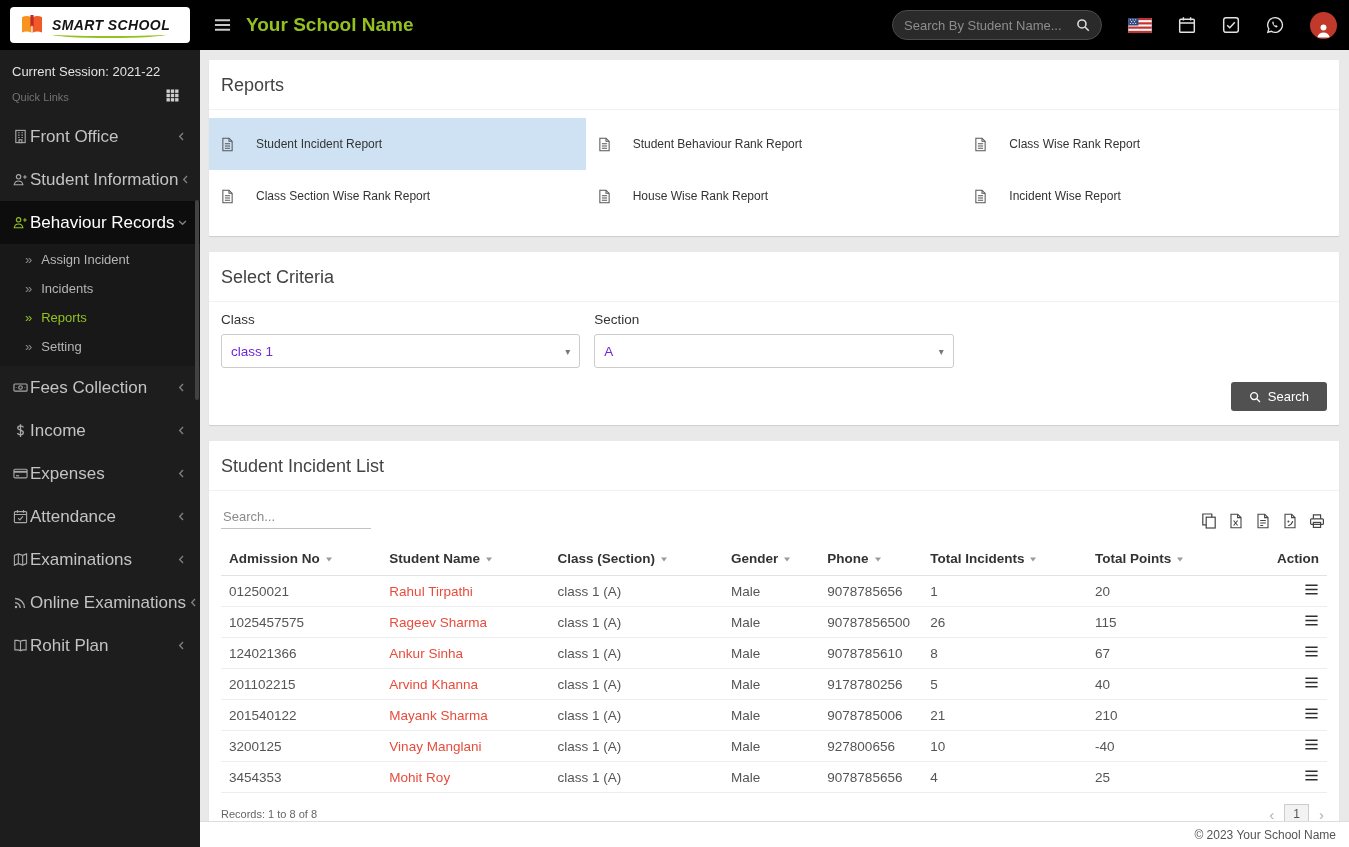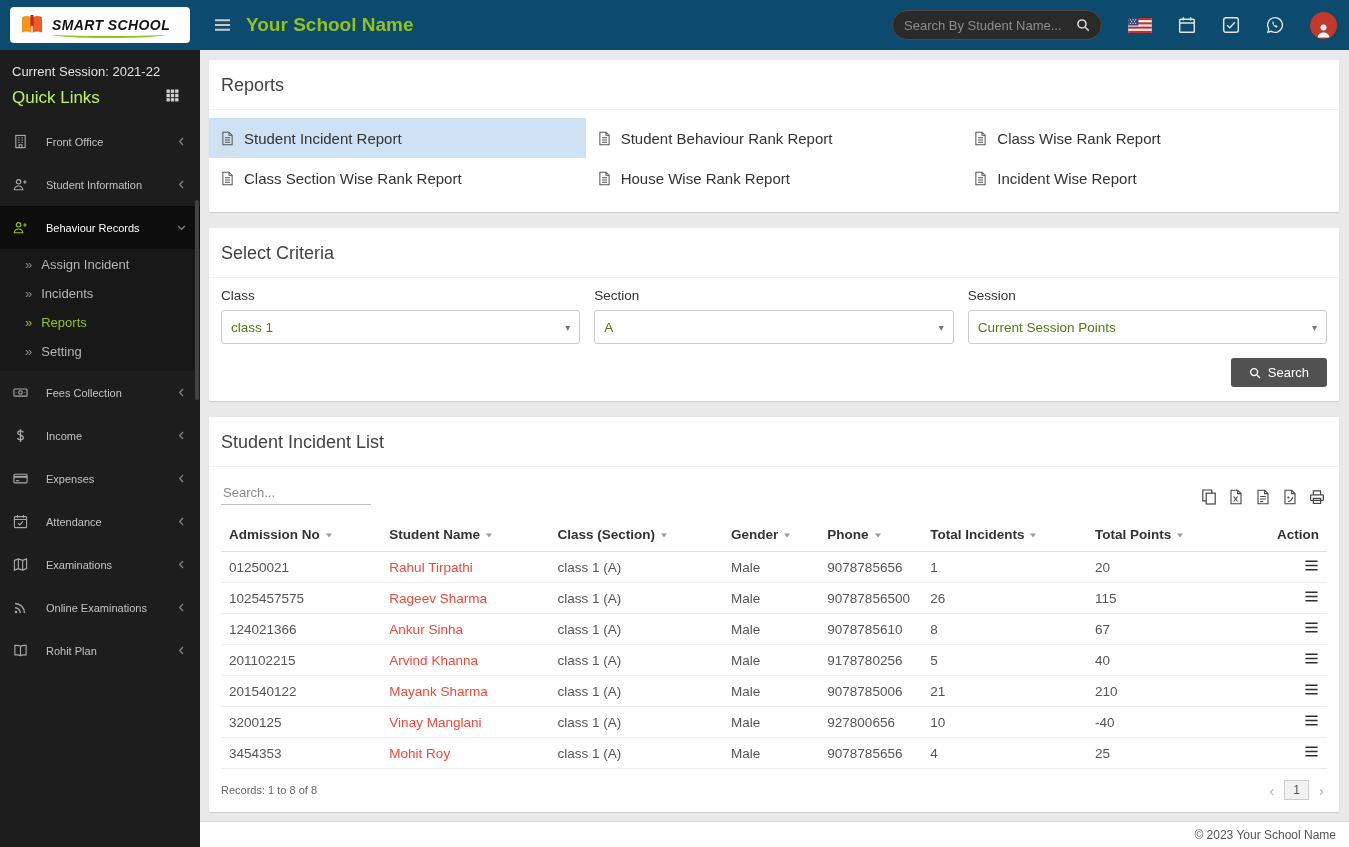--- a/index.html
+++ b/index.html
@@ -3,21 +3,21 @@
 <meta charset="utf-8">
 <style>
 *{box-sizing:border-box;margin:0;padding:0}
 html,body{width:1349px;height:847px;overflow:hidden}
 body{font-family:"Liberation Sans",sans-serif;background:#1d1d1d}
 .icon{display:inline-flex;align-items:center;justify-content:center;width:16px;height:16px;flex:none}
 .icon svg{width:100%;height:100%;display:block}
 .app{display:flex;flex-direction:column;width:100%;height:100%}
 
 
-.navbar{height:50px;background:#0c4a6e;display:flex;align-items:center;flex:none}
+.navbar{height:50px;background:#000000;display:flex;align-items:center;flex:none}
 .logo-area{width:200px;height:50px;display:flex;align-items:center;justify-content:center;flex:none;cursor:pointer}
 .logo-pill{background:#fff;border-radius:4px;height:36px;width:180px;display:flex;align-items:center;gap:8px;padding:0 10px}
 .logo-book{width:24px;height:22px}
 .logo-text{font-size:14px;font-weight:800;font-style:italic;color:#141414;letter-spacing:.4px;position:relative;white-space:nowrap}
 .logo-text::after{content:"";position:absolute;left:0;right:4px;bottom:-5px;height:5px;border-bottom:2px solid #95c11f;border-radius:50%}
 .hamburger{margin-left:14px;color:#c9c9c9;width:17px;height:14px;cursor:pointer}
 .school-title{margin-left:15px;color:#95c11f;font-size:19px;font-weight:700}
 .nav-right{margin-left:auto;display:flex;align-items:center;gap:26px;padding-right:12px}
 .nav-search{display:flex;align-items:center;width:210px;height:30px;border:1px solid #4a4a4a;border-radius:16px;background:#2a2a2a;padding:0 11px;gap:14px}
 .nav-search input{flex:1;min-width:0;background:transparent;border:0;outline:0;color:#c9c9c9;font-size:13px;font-family:inherit}
@@ -26,53 +26,53 @@
 .nav-icons{display:flex;align-items:center;gap:26px}
 .nav-ic{width:18px;height:18px;color:#e3e3e3;cursor:pointer}
 .nav-ic.us-flag-icon{width:24px;height:15px}
 .avatar{width:27px;height:27px;border-radius:50%;background:#c0392b;display:flex;align-items:flex-end;justify-content:center;cursor:pointer;overflow:hidden}
 .avatar .icon{width:17px;height:17px;color:#fff}
 
 
 .body-row{flex:1;display:flex;min-height:0}
 .sidebar{width:200px;flex:none;background:#1d1d1d;position:relative;overflow:hidden;color:#c5c5c5}
 .session{padding:14px 12px 2px;font-size:13px;color:#e2e2e2}
-.quicklinks{display:flex;align-items:flex-start;justify-content:space-between;padding:7px 12px 12px;font-size:17px;color:#bef264}
+.quicklinks{display:flex;align-items:flex-end;justify-content:space-between;padding:7px 12px 12px;font-size:11px;color:#737373}
 .quicklinks .icon{width:15px;height:15px;color:#cfcfcf;cursor:pointer;margin-right:8px}
-.menu-item{display:flex;align-items:center;gap:18px;height:43px;padding:0 13px;font-size:11px;color:#c3c3c3;cursor:pointer}
+.menu-item{display:flex;align-items:center;gap:2px;height:43px;padding:0 13px;font-size:17px;color:#c3c3c3;cursor:pointer}
 .mi-icon{width:15px;height:15px;color:#a9a9a9}
 .mi-label{flex:1;white-space:nowrap}
 .mi-caret{width:11px;height:11px;color:#7f7f7f}
 .menu-item.active{background:#0d0d0d;color:#fff}
 .menu-item.active .mi-icon{color:#95c11f}
 .submenu{background:#181818;padding:1px 0 5px}
 .sub-item{display:flex;align-items:center;gap:9px;padding:7px 12px 7px 25px;font-size:13px;color:#b5b5b5;cursor:pointer}
 .sub-item .angles{font-size:13px;color:#8b8b8b;line-height:1}
 .sub-item.active{color:#95c11f}
 .sub-item.active .angles{color:#95c11f}
 .sb-scroll{position:absolute;top:150px;right:1px;width:4px;height:200px;border-radius:2px;background:#424242}
 
 .main-col{flex:1;display:flex;flex-direction:column;min-width:0}
 .content{flex:1;background:#e9e9e9;padding:10px 10px 0 9px;overflow:hidden}
 .card{background:#fff;margin-bottom:16px;box-shadow:0 1px 1px rgba(0,0,0,.12);border-radius:1px}
 .card-header{padding:15px 12px 13px;font-size:18px;color:#434343;border-bottom:1px solid #f1f1f1}
 
 
 .report-grid{display:grid;grid-template-columns:repeat(3,1fr);padding:8px 0 14px}
-.report-item{display:flex;align-items:center;gap:10px;height:40px;padding:0 12px;font-size:15px;color:#333;cursor:pointer}
+.report-item{display:flex;align-items:center;gap:22px;height:52px;padding:0 12px;font-size:12px;color:#333;cursor:pointer}
 .report-item .icon{width:13px;height:15px;color:#555}
 .report-item.active{background:#cfe2f4}
 
 
 .criteria-body{padding:10px 12px 14px}
 .criteria-grid{display:grid;grid-template-columns:repeat(3,1fr);gap:14px}
 .field label{display:block;font-size:13.5px;color:#333;margin-bottom:7px}
 .select-wrap{position:relative}
 .select-wrap::after{content:"▾";position:absolute;right:10px;top:50%;transform:translateY(-50%);font-size:10px;color:#777;pointer-events:none}
-.select-wrap select{width:100%;height:34px;border:1px solid #ccc;border-radius:3px;background:#fff;color:#4d7c0f;font-size:13.5px;padding:0 20px 0 9px;outline:0;appearance:none;-webkit-appearance:none;-moz-appearance:none;cursor:pointer;font-family:inherit}
+.select-wrap select{width:100%;height:34px;border:1px solid #ccc;border-radius:3px;background:#fff;color:#6d28d9;font-size:13.5px;padding:0 20px 0 9px;outline:0;appearance:none;-webkit-appearance:none;-moz-appearance:none;cursor:pointer;font-family:inherit}
 .btn-row{text-align:right;margin-top:14px}
 .btn-search{display:inline-flex;align-items:center;gap:7px;background:#515151;color:#fff;border:0;border-radius:3px;padding:7px 18px;font-size:13px;cursor:pointer;font-family:inherit}
 .btn-search .icon{width:12px;height:12px;color:#fff}
 
 
 .list-body{padding:10px 12px 12px}
 .table-toolbar{display:flex;align-items:flex-end;justify-content:space-between;margin:4px 0 12px}
 .table-search{border:0;border-bottom:1px solid #c2c2c2;background:transparent;width:150px;font-size:13px;color:#555;padding:4px 2px;outline:0;font-family:inherit}
 .table-search::placeholder{color:#8a8a8a}
 .export-icons{display:flex;align-items:center;gap:11px;color:#454545;padding-right:2px}
@@ -440,24 +440,20 @@
           <div class="card-header">Select Criteria</div>
           <div class="criteria-body">
             <div class="criteria-grid">
                 <div class="field">
                   <label>Class</label>
                   <div class="select-wrap"><select><option selected="">class 1</option></select></div>
                 </div>
                 <div class="field">
                   <label>Section</label>
                   <div class="select-wrap"><select><option selected="">A</option></select></div>
-                </div>
-                <div class="field">
-                  <label>Session</label>
-                  <div class="select-wrap"><select><option selected="">Current Session Points</option></select></div>
                 </div>
               </div>
             <div class="btn-row">
               <button class="btn-search">
                 <span class="icon">
                     <svg viewBox="0 0 16 16" fill="none" stroke="currentColor" stroke-width="1.8">
                       <circle cx="6.8" cy="6.8" r="4.6"></circle>
                       <path d="M10.3 10.3L14.6 14.6"></path>
                     </svg>
                   </span>

